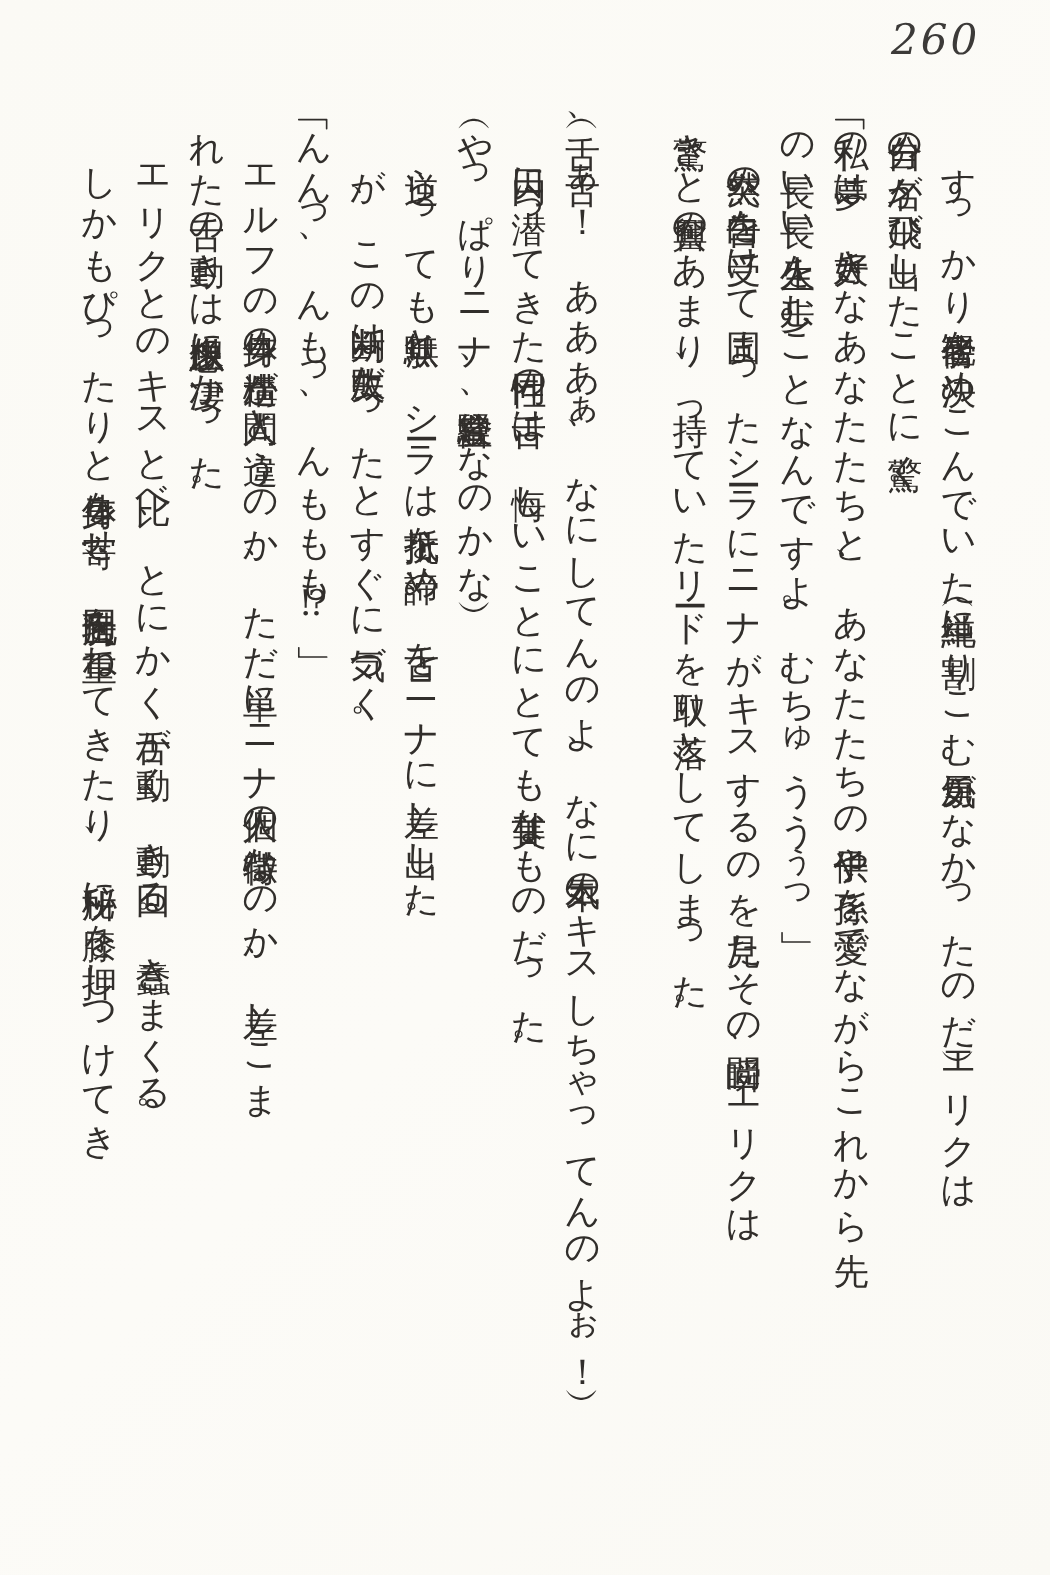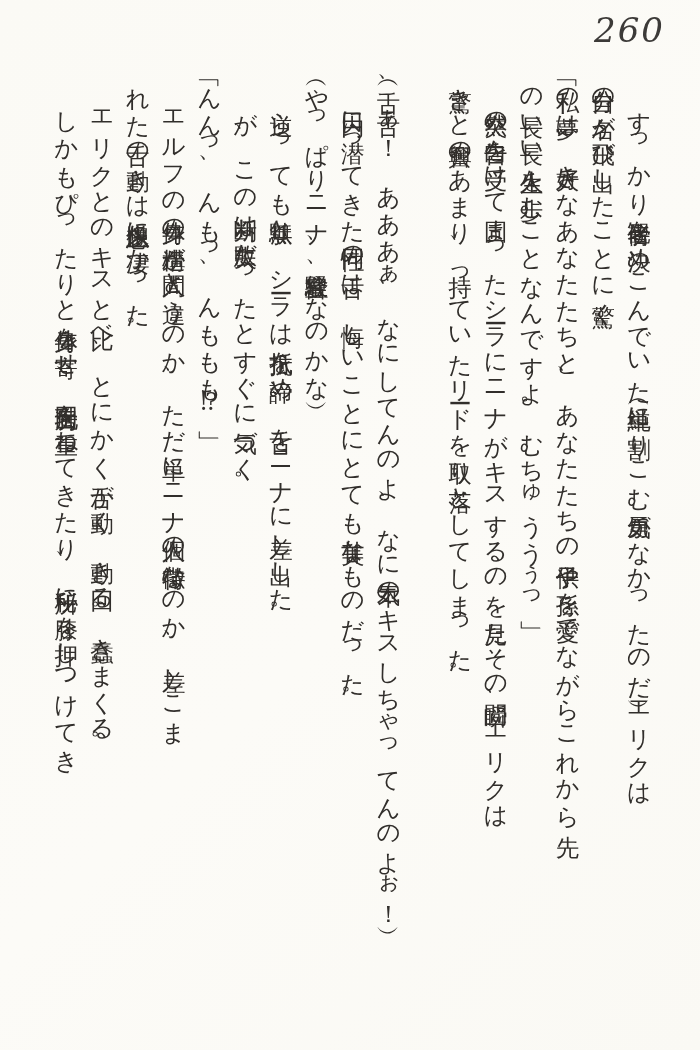--- a/index.html
+++ b/index.html
@@ -15,21 +15,21 @@
     position: relative;
     width: 700px;
     height: 1050px;
     background: linear-gradient(135deg, #fbfaf5 0%, #fcfbf7 55%, #faf9f4 100%);
     font-family: "DejaVu Serif", "Liberation Serif", serif;
   }
   .page-number {
     position: absolute;
     top: 10px;
     left: 594px;
-    font-size: 34px;
+    font-size: 28px;
     font-style: italic;
     letter-spacing: 2px;
     color: #3c3a38;
     font-family: "DejaVu Serif", "Liberation Serif", serif;
   }
   .text-block {
     position: absolute;
     top: 72px;
     right: 44px;
     height: 900px;

